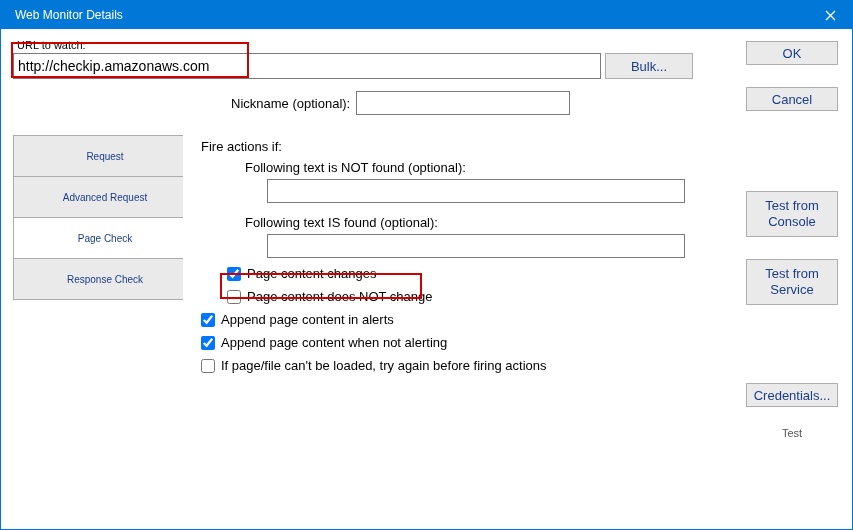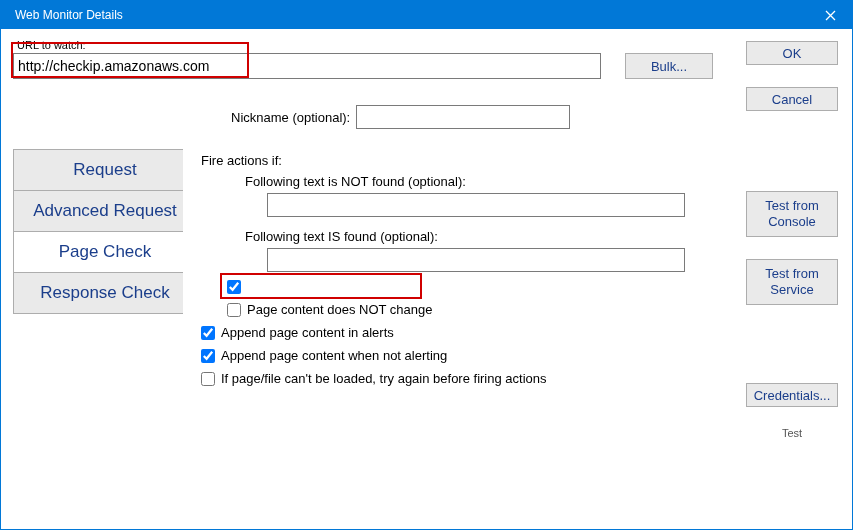--- a/index.html
+++ b/index.html
@@ -3,39 +3,39 @@
 <meta charset="utf-8">
 <style>
   * { box-sizing: border-box; font-family: "Segoe UI", Tahoma, sans-serif; }
   body { margin:0; padding:0; background:#fff; }
   .window { width:853px; height:530px; border:1px solid #0178d7; display:flex; flex-direction:column; }
   .titlebar { height:28px; background:#0178d7; color:#fff; display:flex; align-items:center; padding:0 0 0 14px; font-size:12px; justify-content:space-between; }
   .titlebar .close { width:44px; height:28px; display:flex; align-items:center; justify-content:center; cursor:pointer; }
   .body { flex:1; padding:10px 12px 12px 12px; position:relative; background:#fff; }
 
   .url-label { font-size:11px; margin-left:4px; }
-  .url-row { display:flex; align-items:center; gap:24px; margin-top:2px; }
+  .url-row { display:flex; align-items:center; gap:4px; margin-top:2px; }
   .url-input { width:588px; height:26px; border:1px solid #7a7a7a; font-size:14px; padding:2px 4px; }
   .highlight-url { position:absolute; border:2px solid #d00000; pointer-events:none; }
 
   .bulk-btn { width:88px; height:26px; background:#eaeaea; border:1px solid #adadad; color:#1b3e8b; font-size:13px; cursor:pointer; }
 
-  .nick-row { display:flex; align-items:center; margin-top:26px; margin-left:218px; gap:6px; }
+  .nick-row { display:flex; align-items:center; margin-top:12px; margin-left:218px; gap:6px; }
   .nick-label { font-size:13px; }
   .nick-input { width:214px; height:24px; border:1px solid #7a7a7a; padding:2px 4px; font-size:13px; }
 
   .right-col { position:absolute; right:14px; top:12px; width:92px; display:flex; flex-direction:column; gap:22px; }
   .rbtn { width:92px; height:24px; background:#eaeaea; border:1px solid #adadad; color:#1b3e8b; font-size:13px; cursor:pointer; display:flex; align-items:center; justify-content:center; }
   .rbtn.tall { height:46px; line-height:1.2; text-align:center; }
   .spacer { height:36px; }
   .cred-sub { font-size:11px; color:#555; text-align:center; margin-top:-2px;}
 
   .lower { display:flex; margin-top:20px; }
   .tabs { width:170px; display:flex; flex-direction:column; }
-  .tab { height:42px; border:1px solid #adadad; border-right:none; background:#eaeaea; color:#1b3e8b; font-size:17px; display:flex; align-items:center; justify-content:center; cursor:pointer; margin-bottom:-1px;padding-left:13px;}
+  .tab { height:42px; border:1px solid #adadad; border-right:none; background:#eaeaea; color:#1b3e8b; font-size:10px; display:flex; align-items:center; justify-content:center; cursor:pointer; margin-bottom:-1px;padding-left:13px;}
   .tab.active { background:#fff; }
 
   .pane { flex:1; padding:4px 0 0 18px; font-size:13px; width:520px; }
   .pane-head { margin-bottom:6px; }
   .sub-label { margin-left:44px; margin-top:4px; }
   .wide-input { width:418px; height:24px; border:1px solid #7a7a7a; margin-left:66px; margin-top:4px; padding:2px 4px; font-size:13px;}
   .chk { display:flex; align-items:center; gap:6px; margin-top:8px; }
   .chk.ind { margin-left:26px; }
   .chk input { width:14px; height:14px; margin:0;}
   .chk label { font-size:13px; }
@@ -92,20 +92,21 @@
         <div class="pane-head">Fire actions if:</div>
 
         <div class="sub-label">Following text is NOT found (optional):</div>
         <input class="wide-input" value="" style="">
 
         <div class="sub-label" style="margin-top:12px">Following text IS found (optional):</div>
         <input class="wide-input" value="" style="">
 
         <div class="chk ind" id="chg-row">
           <input type="checkbox" checked="" style="">
+          <label>Page content changes</label>
         </div>
         <div class="chk ind">
           <input type="checkbox" style="">
           <label>Page content does NOT change</label>
         </div>
         <div class="chk">
           <input type="checkbox" checked="" style="">
           <label>Append page content in alerts</label>
         </div>
         <div class="chk">

